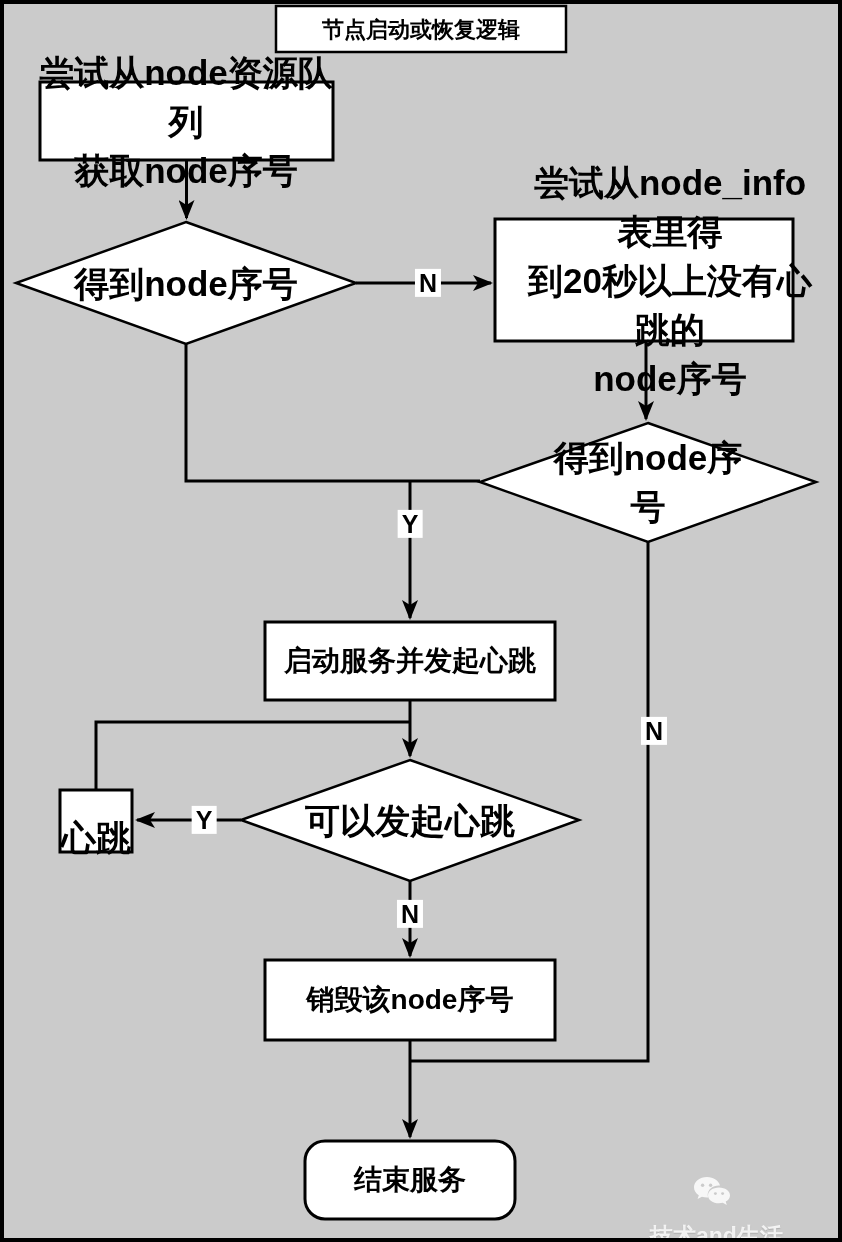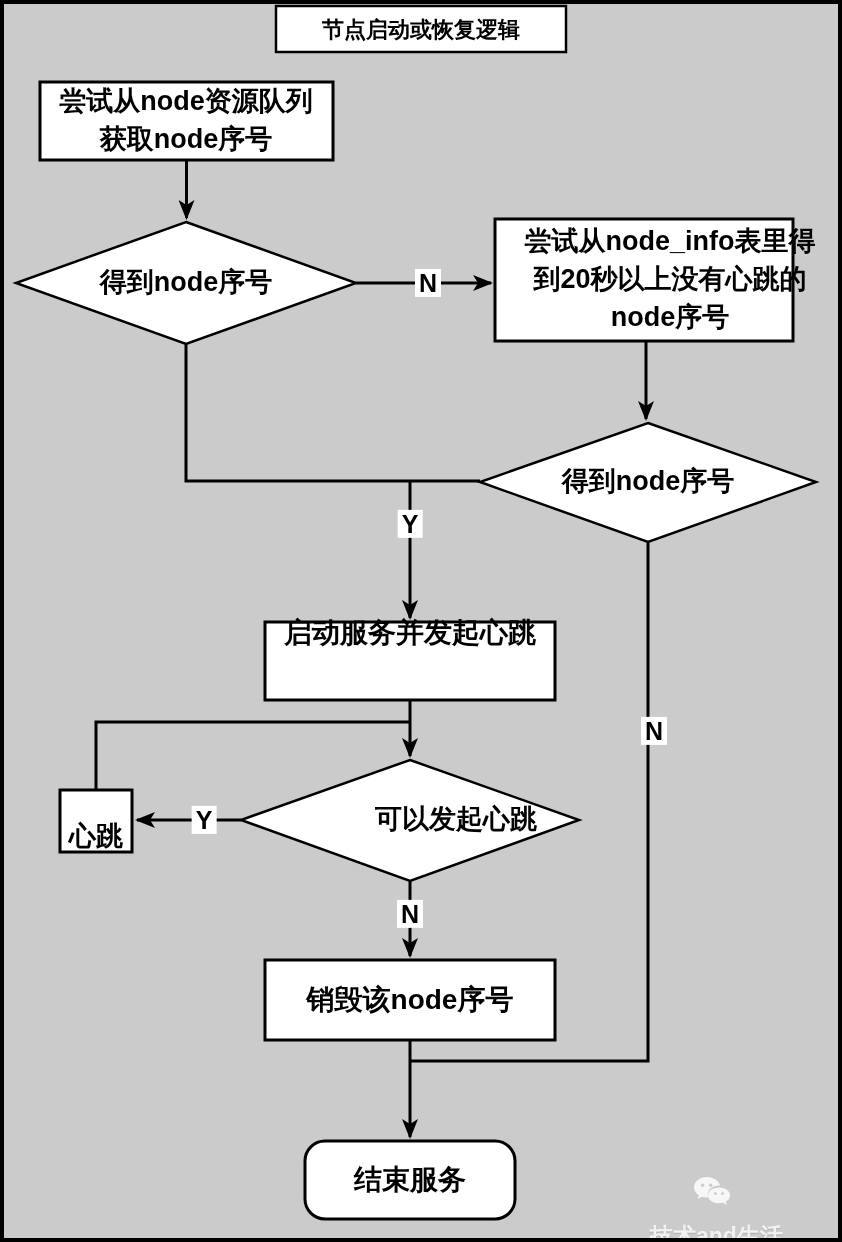--- a/index.html
+++ b/index.html
@@ -23,21 +23,21 @@
     fill:#fff; stroke:#000; stroke-width:3;
   }
   svg.diagram rect.title-shape { fill:#fff; stroke:#000; stroke-width:2.5; }
   svg.diagram polygon.shape { stroke-width:2.5; }
   .lbl {
     position:absolute; z-index:3;
     transform:translate(-50%,-50%);
     text-align:center;
     white-space:pre-line;
     color:#000;
-    font-size:27px;
+    font-size:35px;
     line-height:1.4;
   }
   .lbl.title { font-size:22px; }
   .lbl.big { font-size:28px; }
   .edge-lbl {
     position:absolute; z-index:4;
     transform:translate(-50%,-50%);
     background:#fff;
     color:#000;
     font-size:25px;
@@ -91,22 +91,22 @@
   </svg>
 
   <div class="lbl title" style="left:421px; top:30px;">节点启动或恢复逻辑</div>
   <div class="lbl" style="left:186px; top:121px; width:300px;">尝试从node资源队列
 获取node序号</div>
   <div class="lbl" style="left:186px; top:283px;">得到node序号</div>
   <div class="lbl" style="left:670px; top:280px; width:300px;">尝试从node_info表里得
 到20秒以上没有心跳的
 node序号</div>
   <div class="lbl" style="left:648px; top:482px;">得到node序号</div>
-  <div class="lbl big" style="left:410px; top:633px;">启动服务并发起心跳</div>
-  <div class="lbl" style="left:410px; top:820px;margin-left:46px;">可以发起心跳</div>
+  <div class="lbl big" style="left:410px; top:661px;">启动服务并发起心跳</div>
+  <div class="lbl" style="left:410px; top:820px;">可以发起心跳</div>
   <div class="lbl" style="left:96px; top:820px;margin-top:17px;">心跳</div>
   <div class="lbl big" style="left:410px; top:1180px;">结束服务</div>
   <div class="lbl big" style="left:410px; top:1000px;">销毁该node序号</div>
 
   <div class="edge-lbl" style="left:428px; top:283px;">N</div>
   <div class="edge-lbl" style="left:410px; top:524px;">Y</div>
   <div class="edge-lbl" style="left:654px; top:731px;">N</div>
   <div class="edge-lbl" style="left:204px; top:820px;">Y</div>
   <div class="edge-lbl" style="left:410px; top:914px;">N</div>
 

